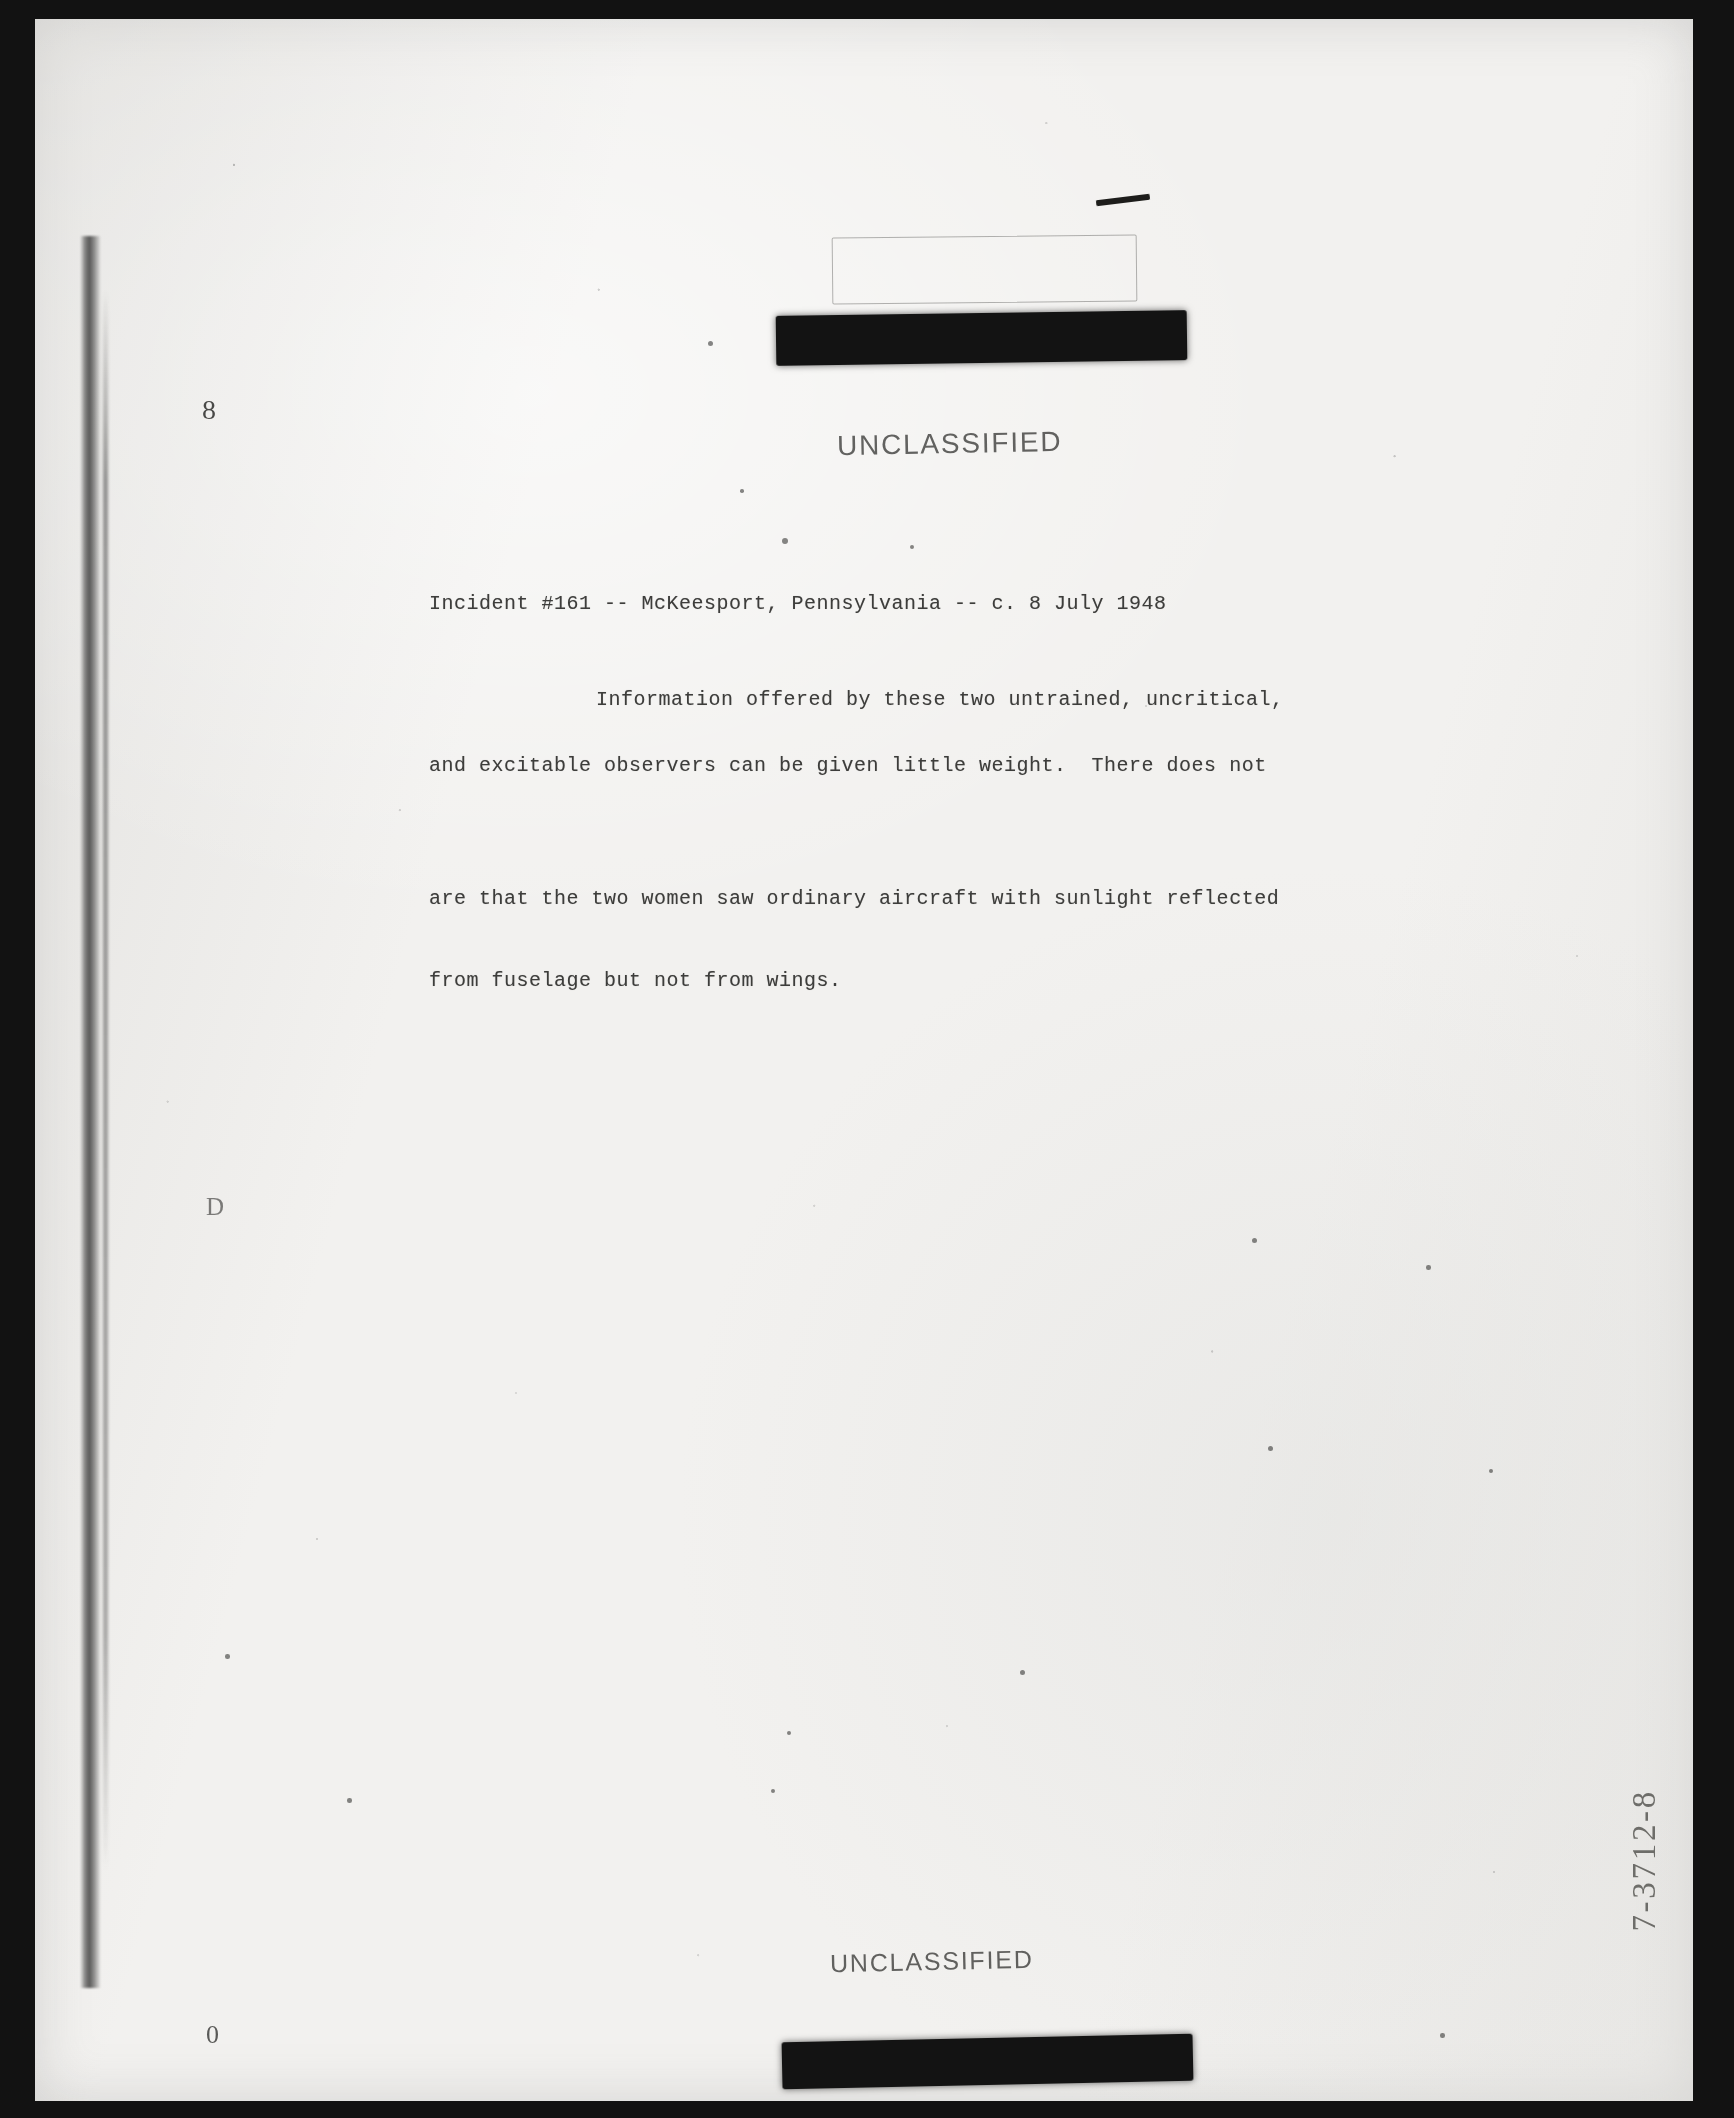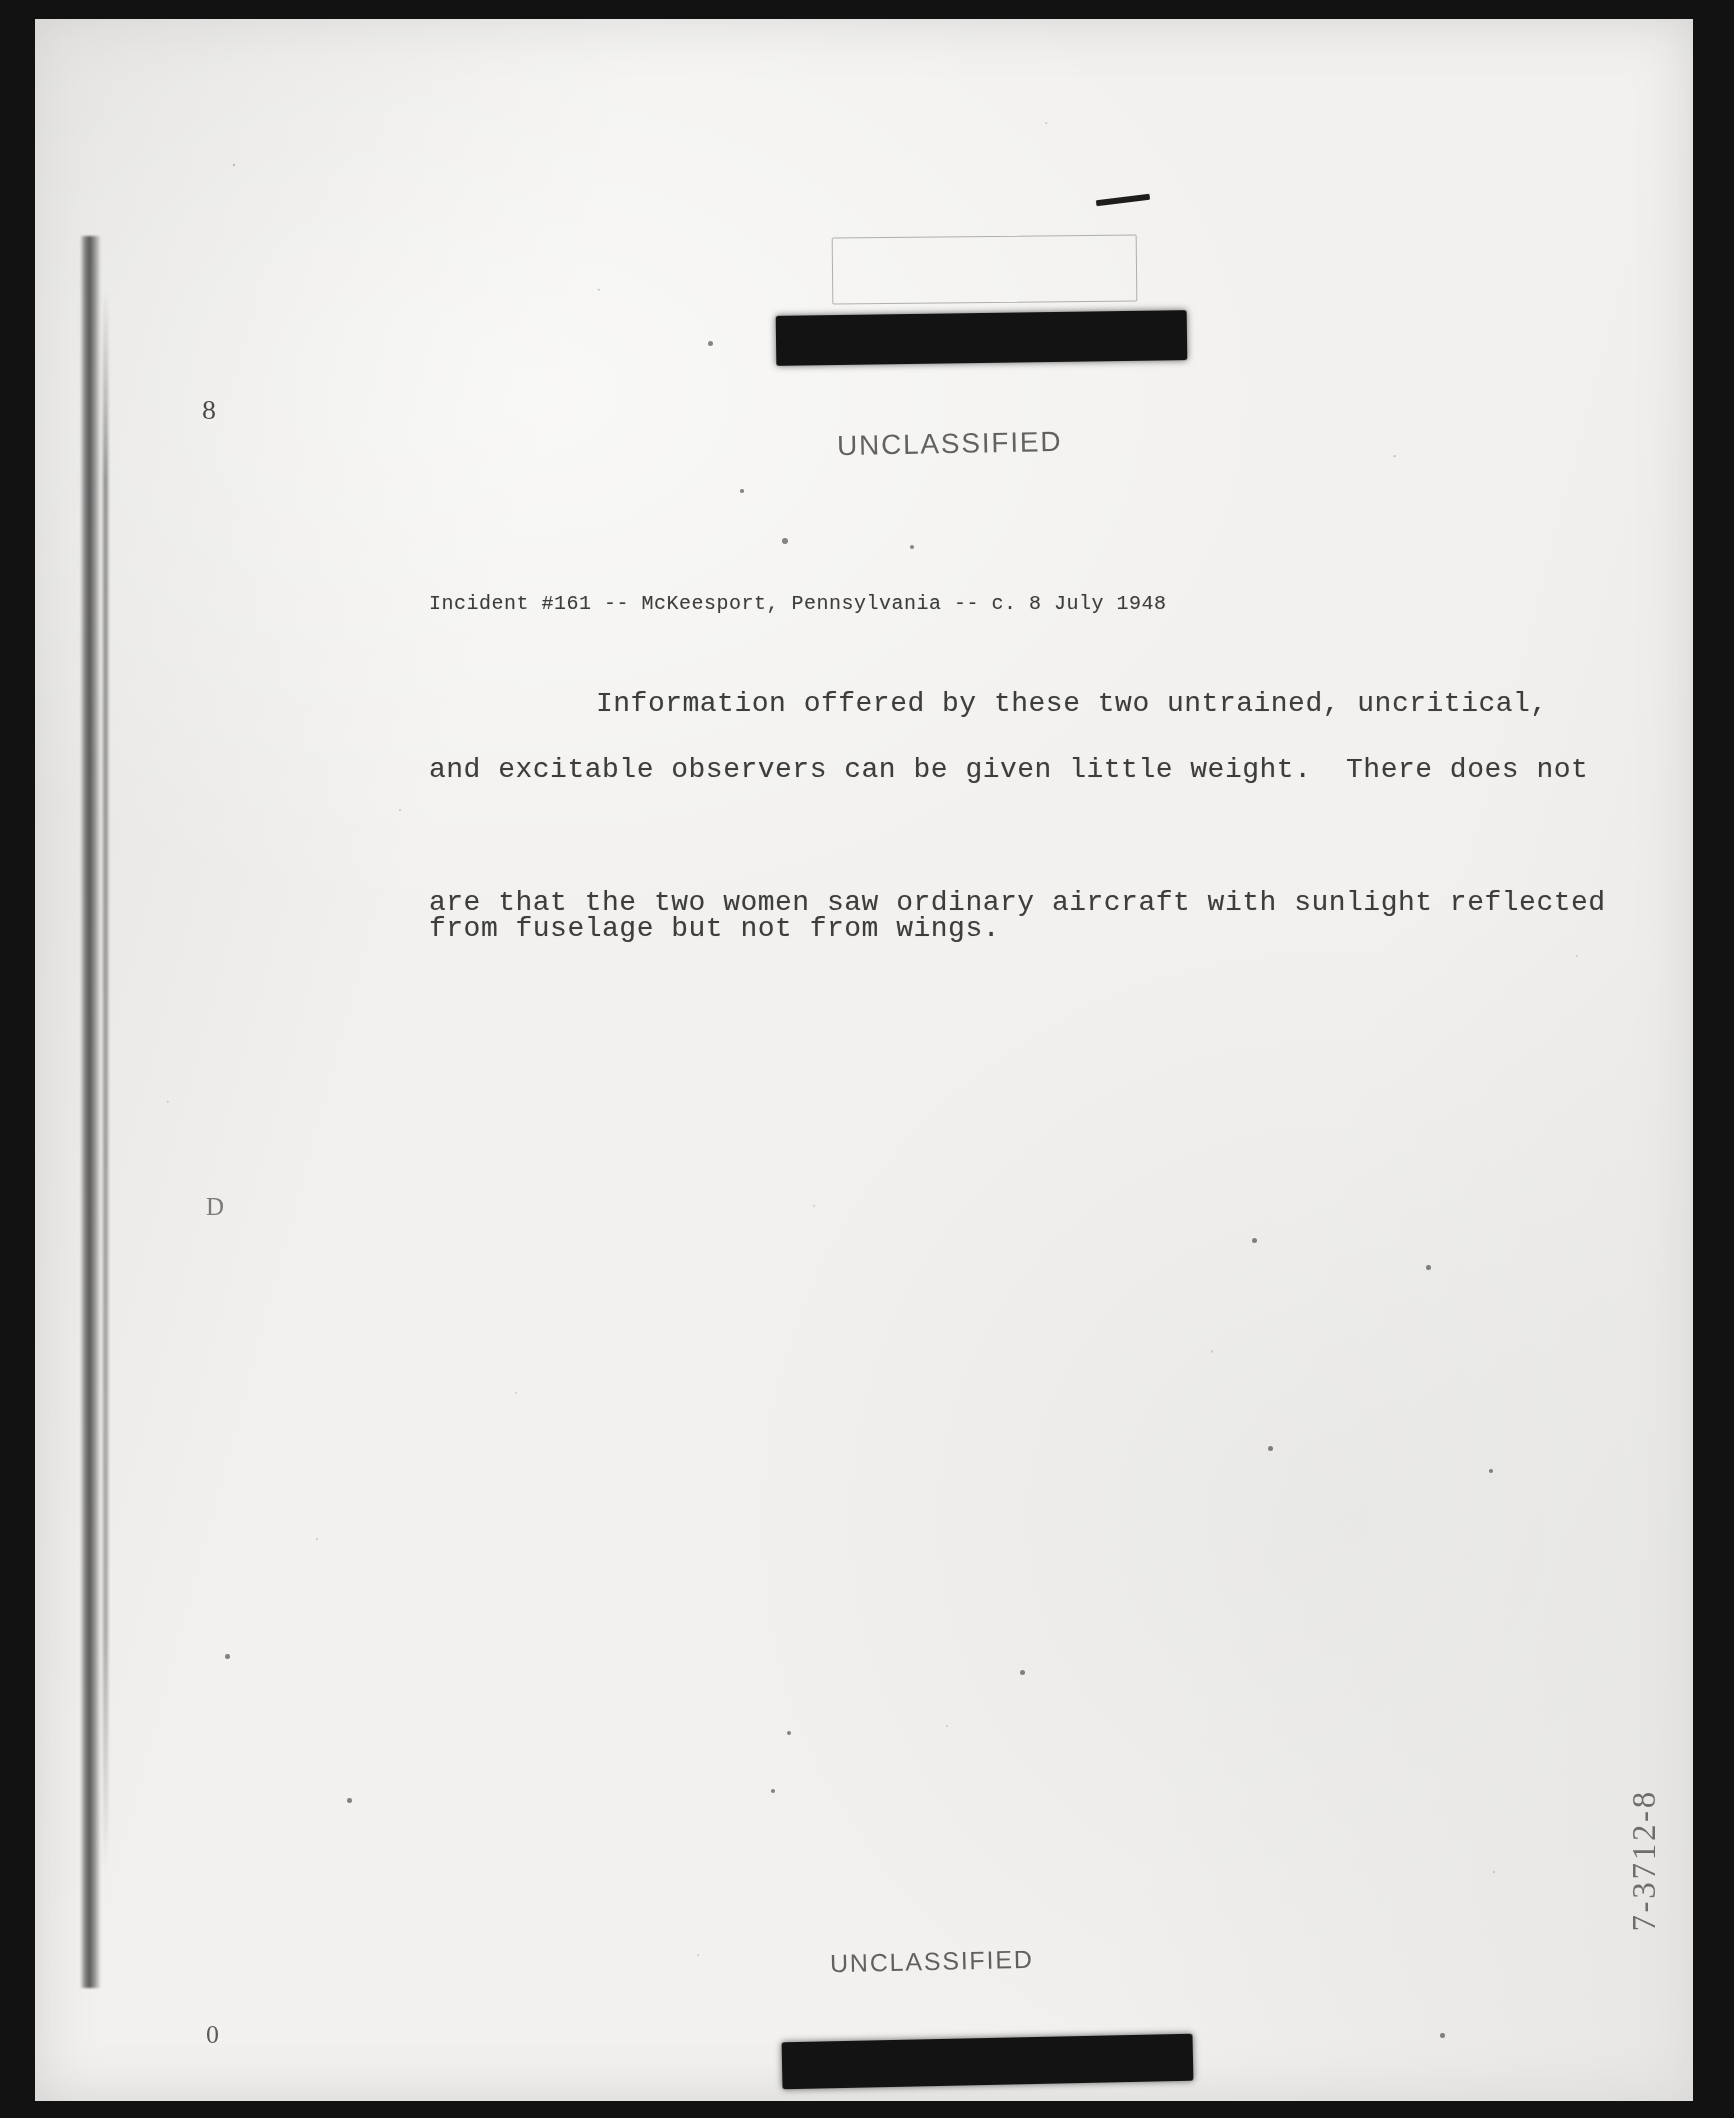--- a/index.html
+++ b/index.html
@@ -111,21 +111,21 @@
   }
 
   #headline {
     left: 382px;
     top: 573px;
     font-size: 20px;
   }
 
   .body-line {
     left: 382px;
-    font-size: 28px;
+    font-size: 20px;
     line-height: 1;
   }
   .body-line.indent { left: 549px; }
 
   
   .stamp-unclassified {
     position: absolute;
     font-family: "Liberation Sans", sans-serif;
     letter-spacing: 1.8px;
     color: #2a2a28;
@@ -273,21 +273,21 @@
     <div id="redaction-top-ghost">RESTRICTED</div>
     <div class="redaction" id="redaction-top"></div>
 
     <div class="stamp-unclassified" id="stamp-top">UNCLASSIFIED</div>
 
     <div class="typed" id="headline">Incident #161 -- McKeesport, Pennsylvania -- c. 8 July 1948</div>
 
     <div class="typed body-line indent" style="top:671px;">Information offered by these two untrained, uncritical,</div>
     <div class="typed body-line" style="top:737px;text-align:center;">and excitable observers can be given little weight.  There does not</div>
     <div class="typed body-line" style="top:870px;">are that the two women saw ordinary aircraft with sunlight reflected</div>
-    <div class="typed body-line" style="top:896px;">from fuselage but not from wings.</div>
+    <div class="typed body-line" style="top:952px;">from fuselage but not from wings.</div>
 
     <div class="stamp-unclassified" id="stamp-bottom">UNCLASSIFIED</div>
 
     <div id="redaction-bottom-ghost">RESTRICTED</div>
     <div class="redaction" id="redaction-bottom"></div>
 
     <div class="edge-mark" id="edge-mark-1">8</div>
     <div class="edge-mark" id="edge-mark-2">D</div>
     <div class="edge-mark" id="edge-mark-3">0</div>
 

